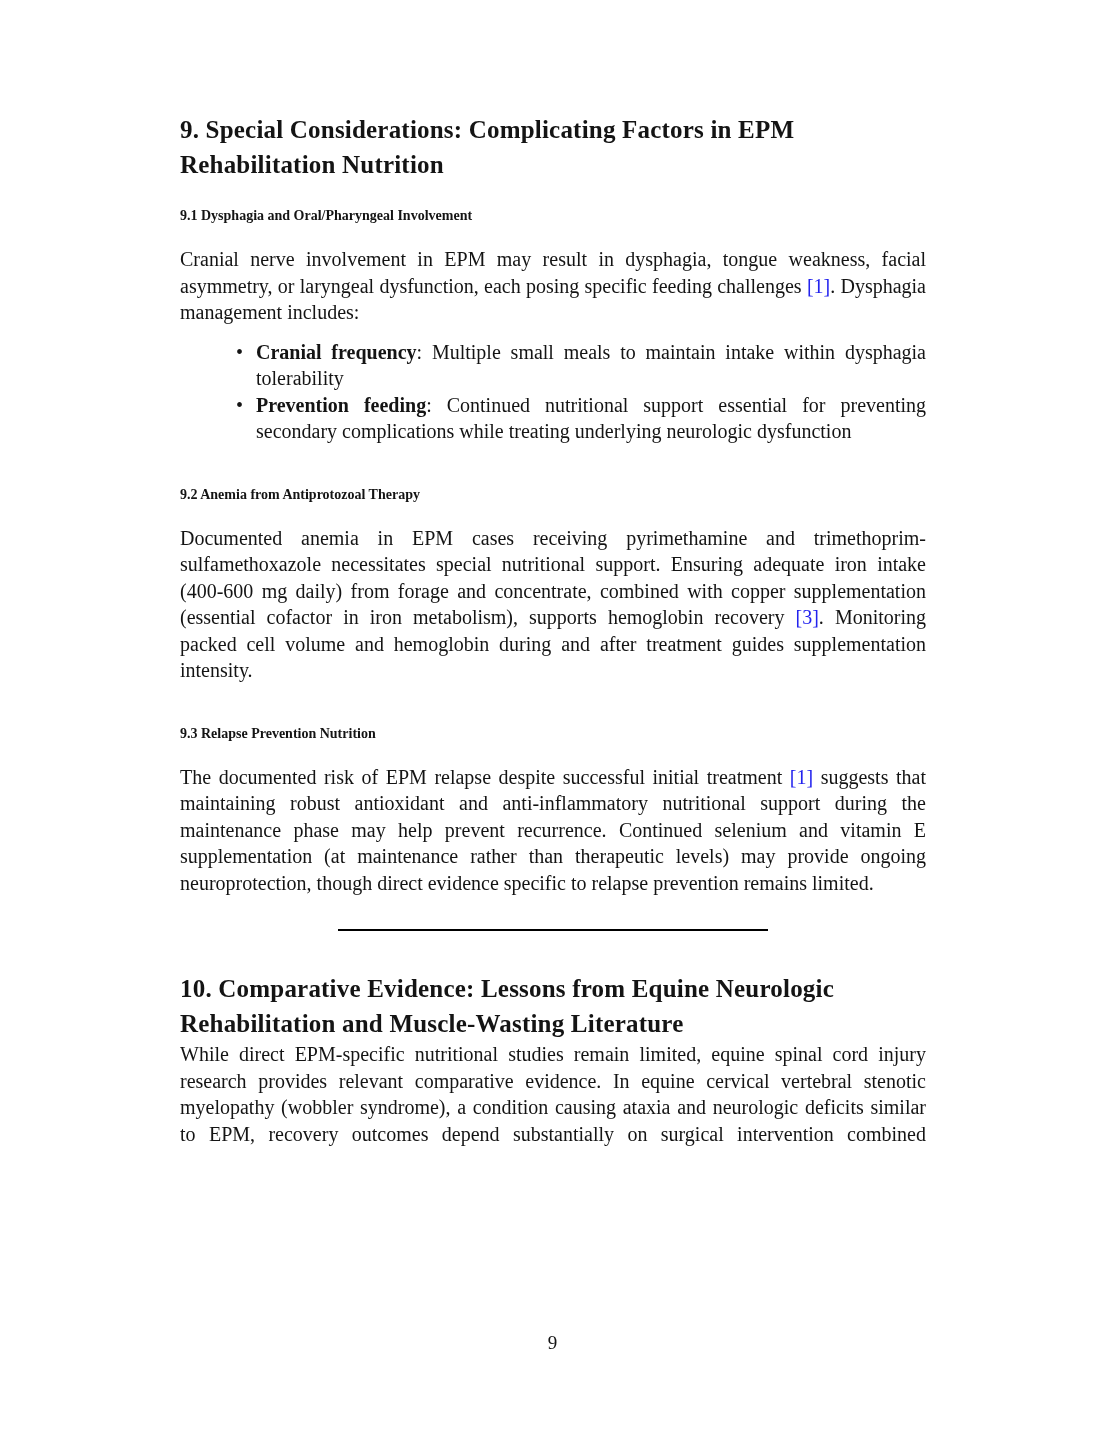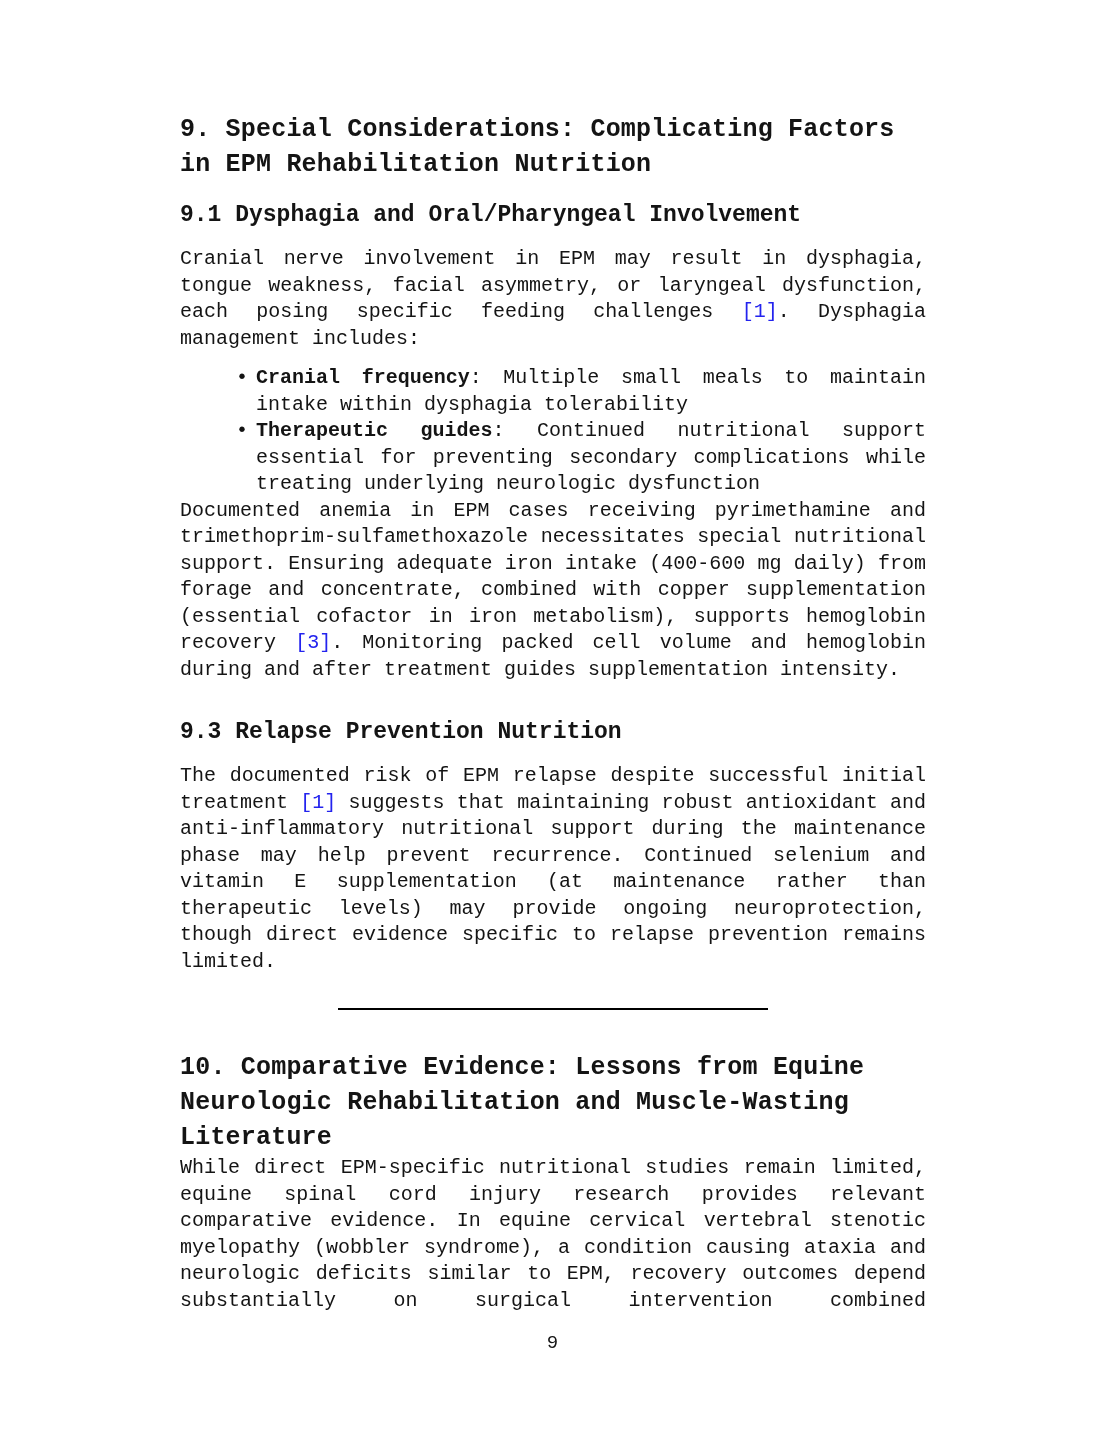--- a/index.html
+++ b/index.html
@@ -5,37 +5,37 @@
   :root { --link-color: #2323ee; --text-color: #141414; }
   * { margin: 0; padding: 0; box-sizing: border-box; }
   html, body { background: #ffffff; }
   .page {
     position: relative;
     width: 1003px;
     height: 1430px;
     margin: 0 auto;
     background: #ffffff;
     color: var(--text-color);
-    font-family: Liberation Mono, monospace;
+    font-family: Liberation Serif, serif;
     font-size: 20px;
     line-height: 26.5px;
     overflow: hidden;
   }
   .content {
     padding: 112px 128px 0 129px;
   }
   h1 {
     font-size: 25px;
     line-height: 35px;
     font-weight: bold;
     letter-spacing: 0.2px;
   }
   h1.sec10 { margin-top: 40px; }
   h2 {
-    font-size: 23px;
+    font-size: 14px;
     line-height: 27px;
     font-weight: bold;
     margin-top: 36px;
     margin-bottom: 17px;
   }
   h2.first { margin-top: 20px; }
   p.body {
     text-align: justify;
     hyphens: auto;
     -webkit-hyphens: auto;
@@ -89,23 +89,24 @@
   <div class="content">
 
     <h1>9. Special Considerations: Complicating Factors in EPM Rehabilitation Nutrition</h1>
 
     <h2 class="first">9.1 Dysphagia and Oral/Pharyngeal Involvement</h2>
 
     <p class="body"><span>Cranial nerve involvement in EPM may result in dysphagia, tongue weakness, facial asymmetry, or laryngeal dysfunction, each posing specific feeding challenges </span><a class="cite">[1]</a><span>.  Dysphagia management includes:</span></p>
 
     <ul class="blist">
       <li><b>Cranial frequency</b><span>: Multiple small meals to maintain intake within dysphagia tolerability</span></li>
-      <li><b>Therapeutic guides</b><span>: Continued nutritional support essential for preventing secondary complications while treating underlying neurologic dysfunction</span></li>
+      <li><b>Prevention feeding</b><span>: Continued nutritional support essential for preventing secondary complications while treating underlying neurologic dysfunction</span></li>
     </ul>
 
+    <h2>9.2 Anemia from Antiprotozoal Therapy</h2>
 
     <p class="body"><span>Documented anemia in EPM cases receiving pyrimethamine and trimethoprim-sulfamethoxazole necessitates special nutritional support.  Ensuring adequate iron intake (400-600 mg daily) from forage and concentrate, combined with copper supplementation (essential cofactor in iron metabolism), supports hemoglobin recovery </span><a class="cite">[3]</a><span>.  Monitoring packed cell volume and hemoglobin during and after treatment guides supplementation intensity.</span></p>
 
     <h2>9.3 Relapse Prevention Nutrition</h2>
 
     <p class="body"><span>The documented risk of EPM relapse despite successful initial treatment </span><a class="cite">[1]</a><span> suggests that maintaining robust antioxidant and anti-inflammatory nutritional support during the maintenance phase may help prevent recurrence.  Continued selenium and vitamin E supplementation (at maintenance rather than therapeutic levels) may provide ongoing neuroprotection, though direct evidence specific to relapse prevention remains limited.</span></p>
 
     <hr class="divider">
 
     <h1 class="sec10">10. Comparative Evidence: Lessons from Equine Neurologic Rehabilitation and Muscle-Wasting Literature</h1>

